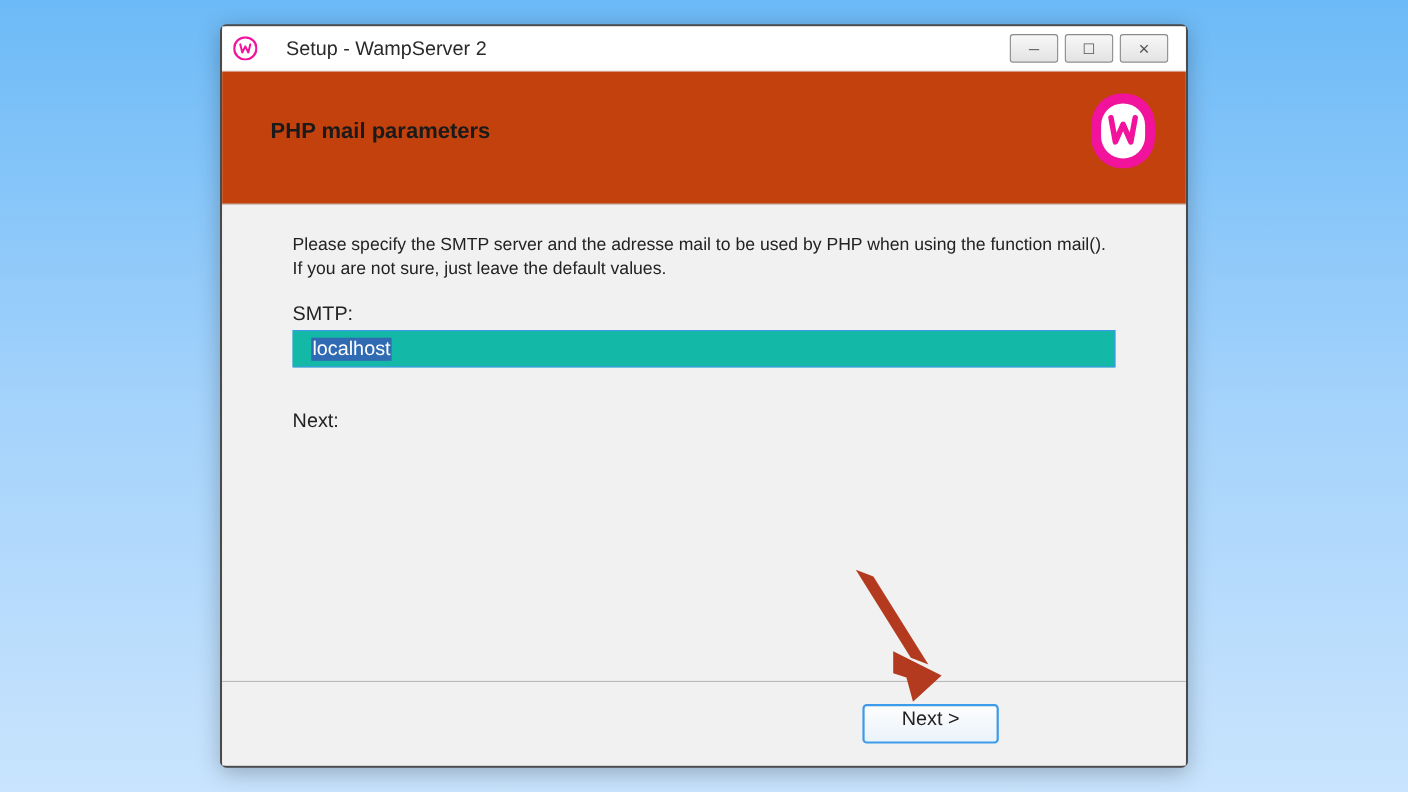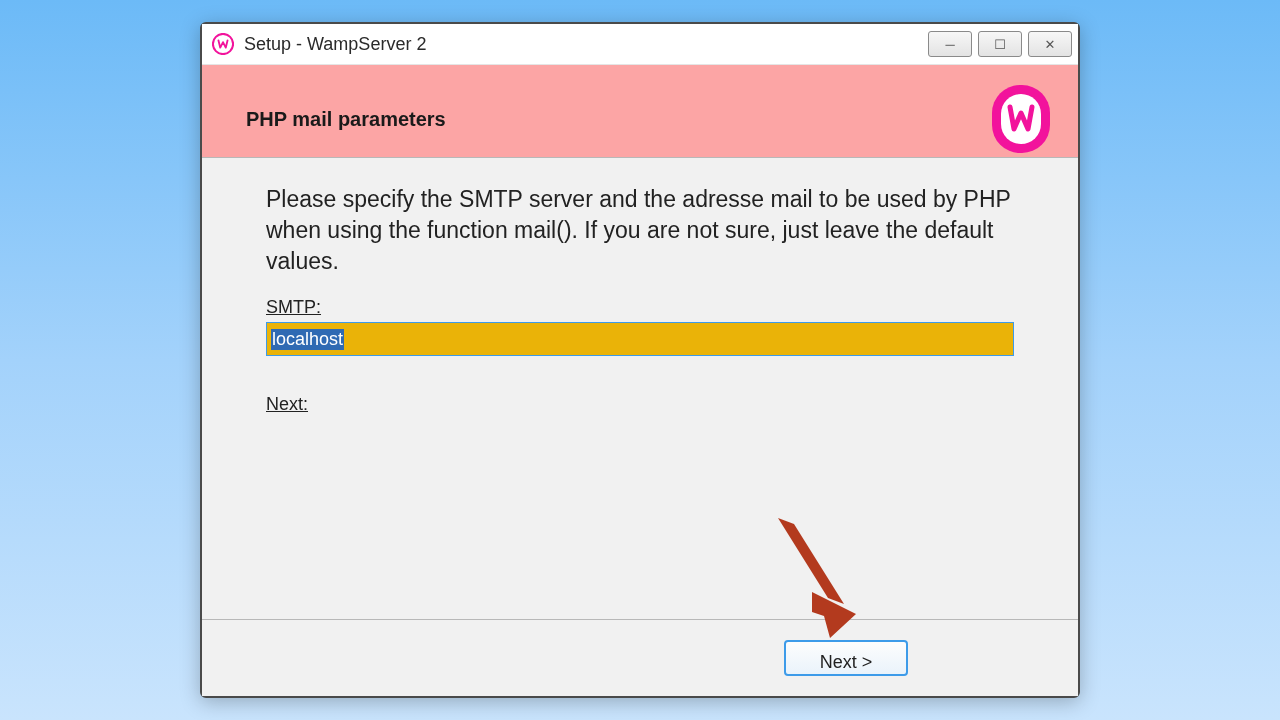--- a/index.html
+++ b/index.html
@@ -25,23 +25,24 @@
     box-shadow: 0 4px 20px rgba(0,0,0,0.25);
     display: flex;
     flex-direction: column;
     position: relative;
   }
   
   .titlebar {
     height: 40px;
     display: flex;
     align-items: center;
-    padding: 0 6px 0 10px;
+    padding: 0 16px 0 10px;
     background: #fff;
     border-bottom: 1px solid #e5e5e5;
+    gap: 16px;
   }
   .titlebar .app-icon {
     width: 22px;
     height: 22px;
     margin-right: 10px;
   }
   .titlebar .title {
     font-size: 18px;
     color: #2a2a2a;
     flex: 1;
@@ -61,63 +62,62 @@
     justify-content: center;
     font-size: 13px;
     color: #555;
     cursor: pointer;
   }
   
   .header-strip {
     display: flex;
     align-items: center;
     justify-content: space-between;
-    padding: 18px 24px 2px 44px;
+    padding: 18px 24px 30px 44px;
     border-bottom: 1px solid #b8b8b8;
-    background: #fca5a5;
+    background: #c2410c;
   }
   .header-strip h2 {
     margin: 0;
     font-size: 20px;
     font-weight: 700;
     color: #1a1a1a;
   }
   .brand-icon {
     width: 66px;
     height: 72px;
   }
   
   .body-area {
     flex: 1;
     background: #f1f1f1;
     padding: 26px 64px 10px 64px;
     border-bottom: 1px solid #b8b8b8;
     position: relative;
   }
   .instructions {
-    font-size: 23px;
+    font-size: 16px;
     color: #222;
     line-height: 1.35;
     margin: 0 0 20px 0;
   }
   .field-label {
     font-size: 18px;
     color: #222;
     margin: 12px 0 4px 0;
     display: block;
-    text-decoration: underline;
   }
   .text-input {
     width: 100%;
     box-sizing: border-box;
     height: 34px;
     font-size: 18px;
-    padding: 3px 4px;
+    padding: 3px 16px;
     border: 1px solid #b0b0b0;
-    background: #eab308;
+    background: #14b8a6;
     outline: none;
     font-family: inherit;
     color: #222;
   }
   .text-input.focused {
     border: 1px solid #3d9be9;
   }
   .text-input .sel {
     background: #2f6ab3;
     color: #fff;
@@ -142,21 +142,21 @@
   .next-btn {
     width: 124px;
     height: 36px;
     border: 2px solid #3d9be9;
     border-radius: 4px;
     background: linear-gradient(#fdfdfd, #eaf3fb);
     font-size: 18px;
     color: #222;
     cursor: pointer;
     display: flex;
-    align-items: flex-end;
+    align-items: flex-start;
     justify-content: center;
   }
   
   .arrow {
     position: absolute;
     right: 220px;
     bottom: 58px;
     width: 100px;
     height: 120px;
     pointer-events: none;

